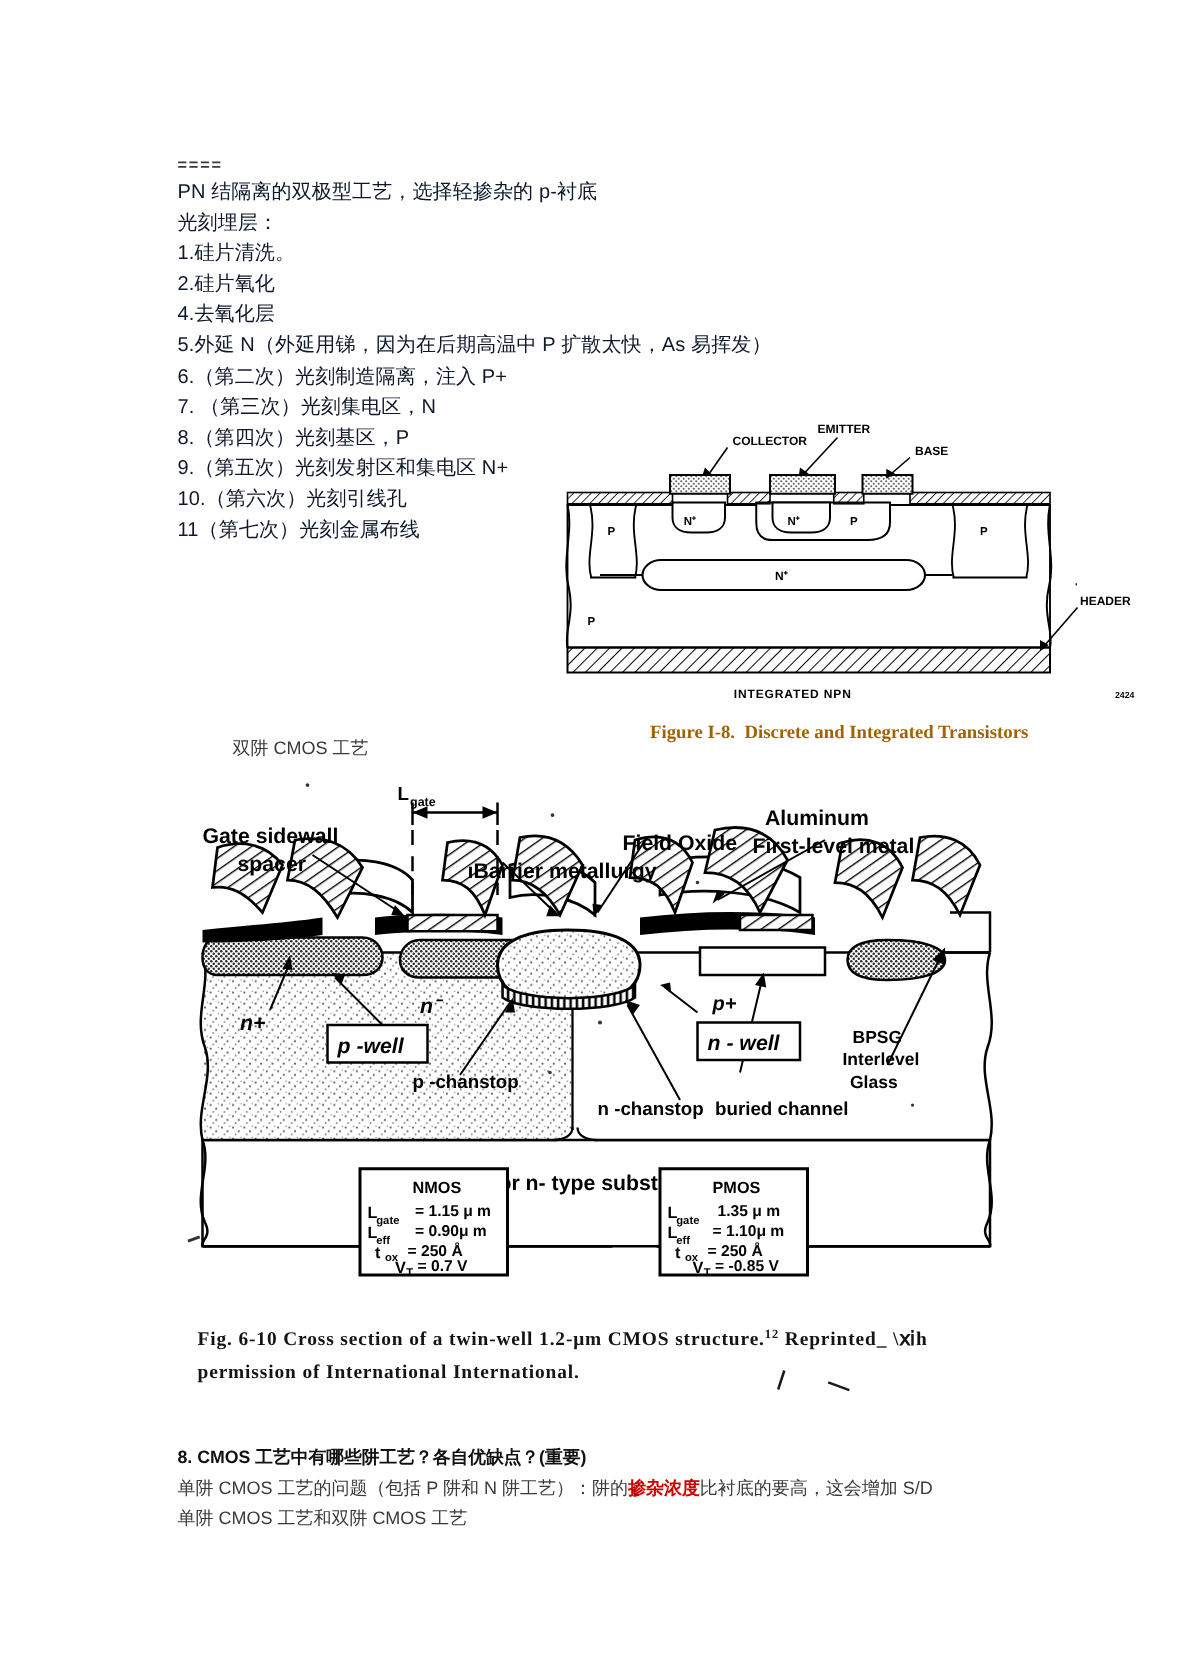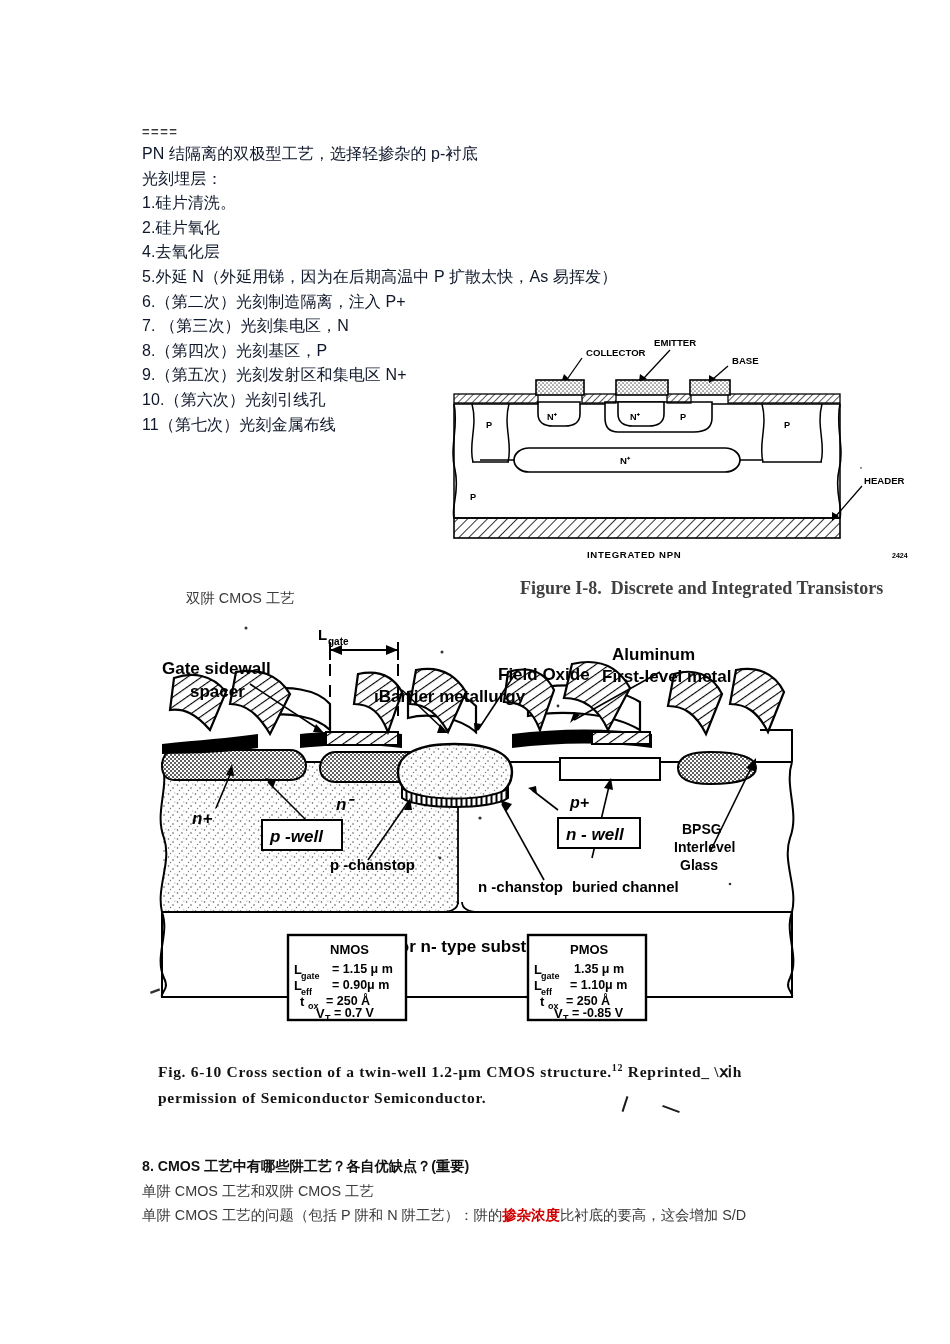--- a/index.html
+++ b/index.html
@@ -50,22 +50,22 @@
     height: 255px;
   }
   .fig1 svg, .fig2 svg { display: block; }
 
   .fig1-caption {
     position: absolute;
     left: 520px;
     top: 578px;
     font-family: "Liberation Serif", serif;
     font-weight: bold;
-    font-size: 18px;
-    color: #404040;
+    font-size: 15px;
+    color: #a16207;
     white-space: pre;
   }
 
   
   .twinwell-heading {
     position: absolute;
     left: 142px;
     top: 589px;
     font-size: 14.4px;
     color: #3a3a3a;
@@ -445,25 +445,25 @@
         <circle cx="340" cy="206" r="1.6"></circle>
         <circle cx="300" cy="246" r="1.4"></circle>
         <circle cx="590" cy="272" r="1.3"></circle>
         <rect x="10" y="378" width="10" height="2.4" transform="rotate(-20 15 379)"></rect>
       </g>
     </svg>
   </div>
 
   <div class="fig2-caption">
     <span>Fig. 6-10 Cross section of a twin-well 1.2-μm CMOS structure.</span><sup>12</sup><span> Reprinted_ \ⅺh</span><br>
-    <span>permission of Semiconductor Semiconductor.</span>
+    <span>permission of International International.</span>
   </div>
 
   <div class="stray" style="left:624px; top:1096px; width:2px; height:16px; transform:rotate(18deg);"></div>
   <div class="stray" style="left:662px; top:1108px; width:18px; height:2px; transform:rotate(20deg);"></div>
 
   <div class="qa">
     <div class="q">8. CMOS 工艺中有哪些阱工艺？各自优缺点？(重要)</div>
+    <div class="a"><span>单阱 CMOS 工艺的问题（包括 P 阱和 N 阱工艺）：阱的</span><span class="hl">掺杂浓度</span><span>比衬底的要高，这会增加 S/D</span></div>
     <div class="a">单阱 CMOS 工艺和双阱 CMOS 工艺</div>
-    <div class="a"><span>单阱 CMOS 工艺的问题（包括 P 阱和 N 阱工艺）：阱的</span><span class="hl">掺杂浓度</span><span>比衬底的要高，这会增加 S/D</span></div>
   </div>
 
 </div>
 
 </body></html>

